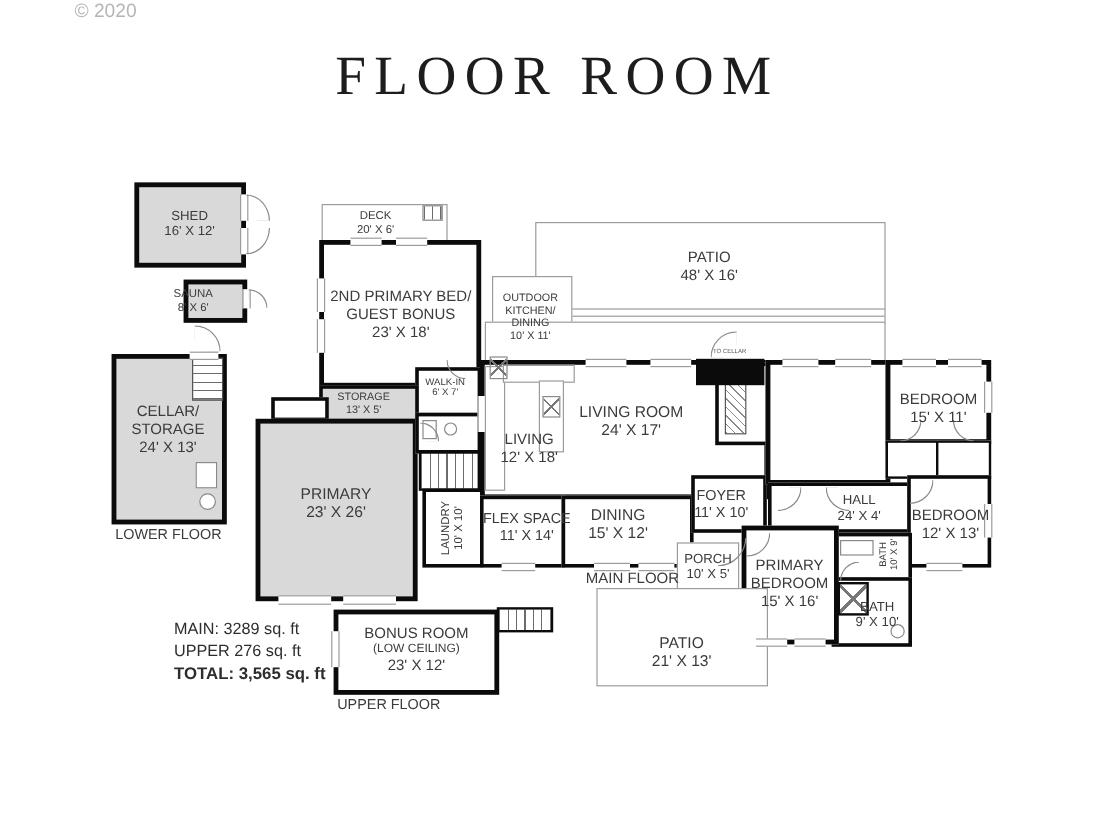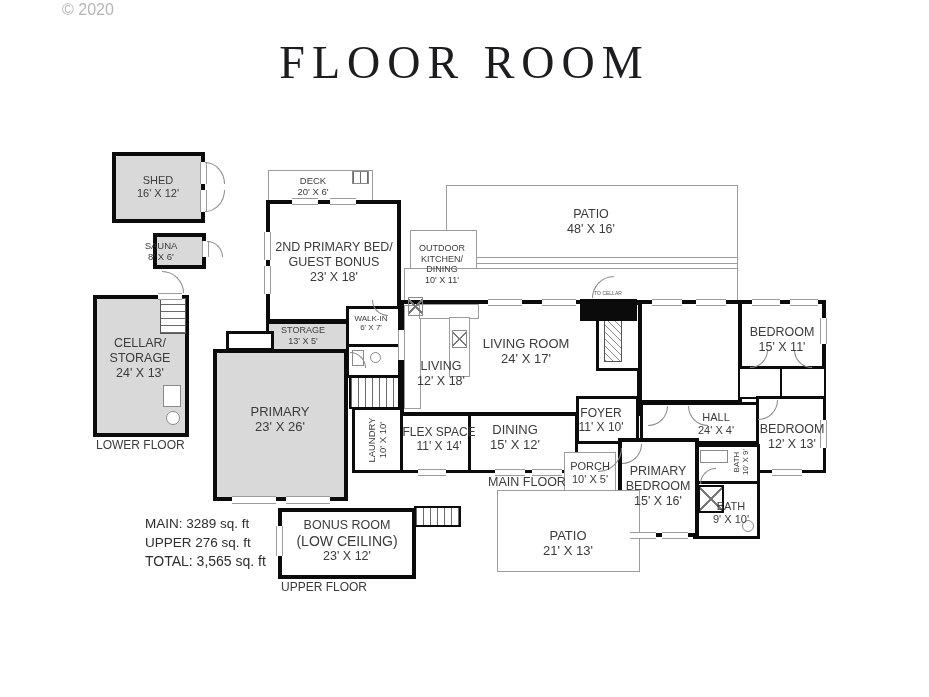--- a/index.html
+++ b/index.html
@@ -12,28 +12,28 @@
   .thin{position:absolute;box-sizing:border-box;border:1.5px solid #9c9c9c;background:#fff;}
   .steps{background:linear-gradient(#9c9c9c,#9c9c9c) center/100% 1px no-repeat #fff;}
   
   .lbl{position:absolute;transform:translate(-50%,-50%);text-align:center;color:#3b3b3b;
        font-size:12.5px;line-height:1.18;white-space:nowrap;z-index:6;}
   .lbl .ln{display:block;}
   .rot{transform:translate(-50%,-50%) rotate(-90deg);}
   .f13{font-size:13px}.f12{font-size:12px}.f11{font-size:11px}
   .f95{font-size:9.5px}.f9{font-size:9px}.f8{font-size:8px}.f5{font-size:5px;color:#555}
   .leftal{transform:none;text-align:left;}
-  .bonus .ln:nth-child(2){font-size:14px;}
+  .bonus .ln:nth-child(2){font-size:10px;}
   .title{position:absolute;left:0;right:0;top:36px;text-align:center;
          font-family:"Liberation Serif","DejaVu Serif",serif;font-size:46px;
          letter-spacing:7px;color:#1d1d20;z-index:6;}
   .wm{position:absolute;left:62px;top:1px;font-size:16px;color:#b5b5b5;z-index:6;}
   .summary{position:absolute;left:145px;top:514px;font-size:13.5px;color:#2d2d2d;
            line-height:19px;z-index:6;}
-  .summary .tot{font-weight:normal;font-size:14px;}
+  .summary .tot{font-weight:bold;font-size:14px;}
   
   .stairsV{position:absolute;box-sizing:border-box;border:2px solid #0b0b0b;background:
            repeating-linear-gradient(90deg,#6b6b6b 0 1px,#fff 1px 7px);z-index:2;}
   .stairsH{position:absolute;box-sizing:border-box;border:1px solid #555;background:
            repeating-linear-gradient(0deg,#6b6b6b 0 1px,#fff 1px 7px);z-index:2;}
   .blackbox{position:absolute;background:#0b0b0b;z-index:4;}
   .hatch{position:absolute;border:1px solid #555;background:
          repeating-linear-gradient(45deg,#8a8a8a 0 1px,#fff 1px 5px);z-index:3;}
   .xbox{position:absolute;box-sizing:border-box;border:2px solid #0b0b0b;background-image:
         linear-gradient(45deg,transparent 46%,#777 46%,#777 54%,transparent 54%),

